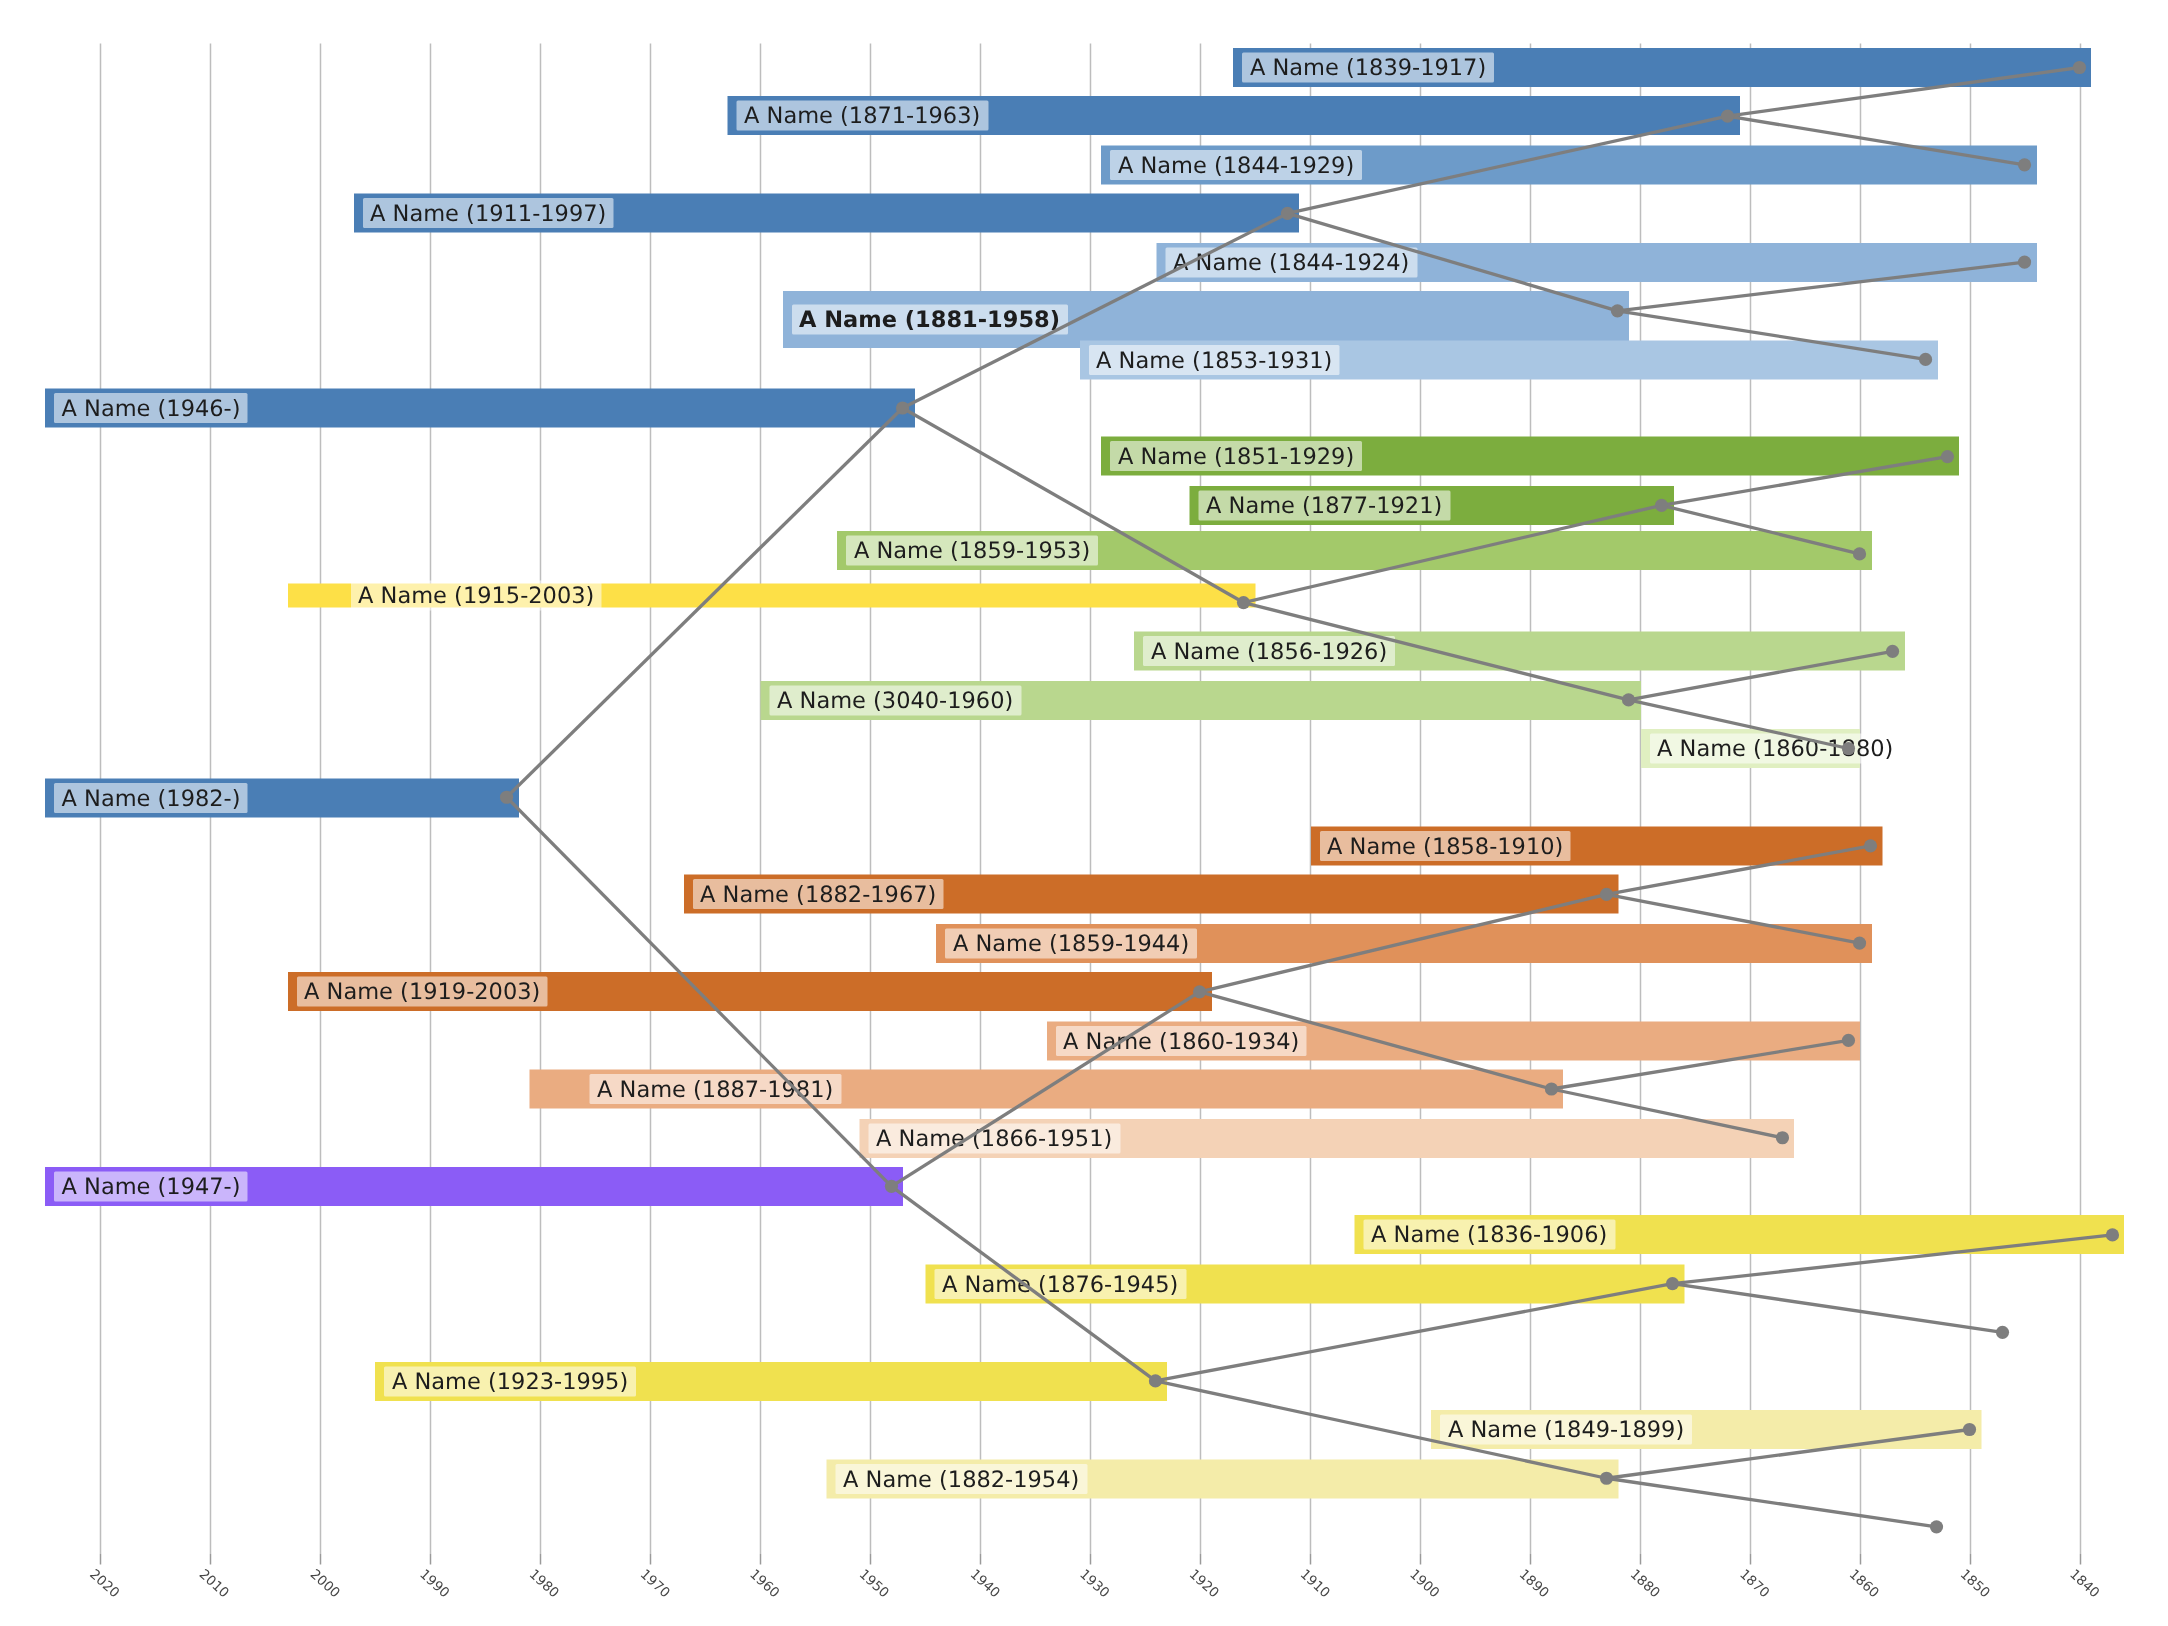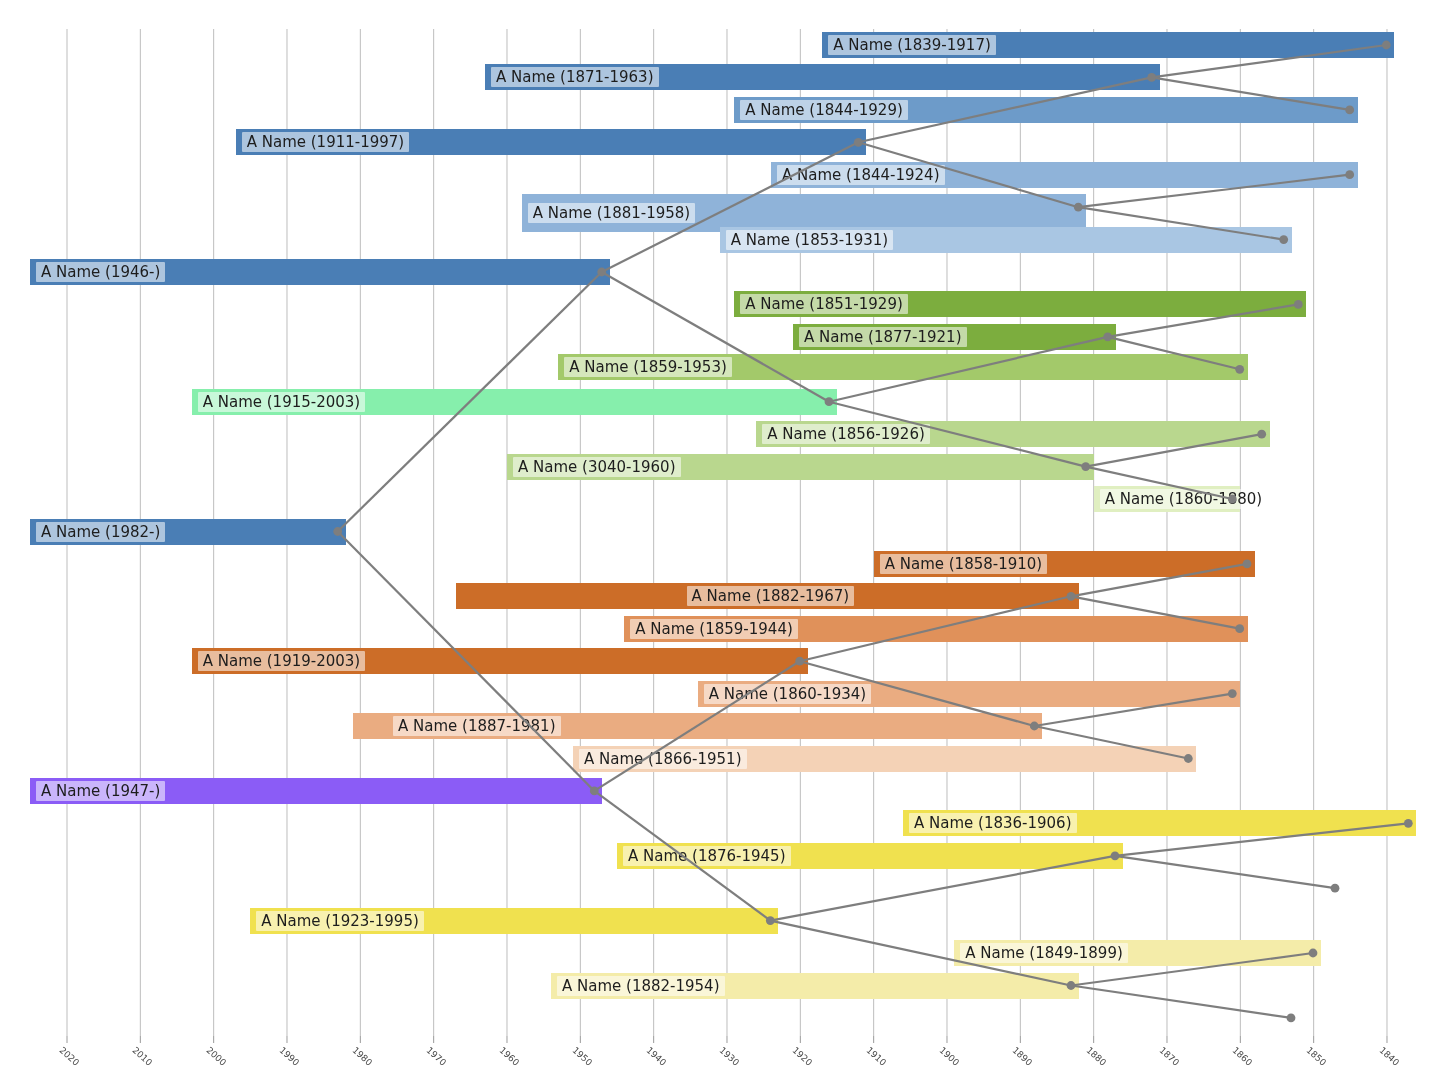--- a/index.html
+++ b/index.html
@@ -78,57 +78,57 @@
       </div>
       <div class="bar" style="left: 734.3px; top: 96.9px; width: 623.3px; height: 26px; background: rgb(109, 155, 201);">
         <span class="bar-label">A Name (1844-1929)</span>
       </div>
       <div class="bar" style="left: 235.7px; top: 129.3px; width: 630.7px; height: 26px; background: rgb(74, 126, 181);">
         <span class="bar-label">A Name (1911-1997)</span>
       </div>
       <div class="bar" style="left: 771px; top: 161.7px; width: 586.7px; height: 26px; background: rgb(143, 179, 217);">
         <span class="bar-label">A Name (1844-1924)</span>
       </div>
-      <div class="bar" style="left: 521.7px; top: 194.2px; width: 564.7px; height: 38px; background: rgb(143, 179, 217);">
+      <div class="bar" style="left: 521.7px; top: 194.2px; width: 564.7px; height: 38px; background: rgb(143, 179, 217); font-weight: bold;">
         <span class="bar-label">A Name (1881-1958)</span>
       </div>
       <div class="bar" style="left: 719.7px; top: 226.6px; width: 572px; height: 26px; background: rgb(169, 198, 227);">
         <span class="bar-label">A Name (1853-1931)</span>
       </div>
       <div class="bar" style="left: 30px; top: 259px; width: 579.7px; height: 26px; background: rgb(74, 126, 181);">
         <span class="bar-label">A Name (1946-)</span>
       </div>
       <div class="bar" style="left: 734.3px; top: 291.4px; width: 572px; height: 26px; background: rgb(124, 173, 62);">
         <span class="bar-label">A Name (1851-1929)</span>
       </div>
       <div class="bar" style="left: 793px; top: 323.9px; width: 322.7px; height: 26px; background: rgb(124, 173, 62);">
         <span class="bar-label">A Name (1877-1921)</span>
       </div>
       <div class="bar" style="left: 558.3px; top: 354px; width: 689.3px; height: 26px; background: rgb(163, 201, 106);">
         <span class="bar-label">A Name (1859-1953)</span>
       </div>
-      <div class="bar" style="left: 191.7px; top: 388.7px; width: 645.3px; height: 26px; background: #86efac;">
+      <div class="bar" style="left: 191.7px; top: 388.7px; width: 645.3px; height: 16px; background: #fde047; padding-left: 36px;">
         <span class="bar-label">A Name (1915-2003)</span>
       </div>
       <div class="bar" style="left: 756.3px; top: 421.2px; width: 513.3px; height: 26px; background: rgb(185, 215, 142);">
         <span class="bar-label">A Name (1856-1926)</span>
       </div>
       <div class="bar" style="left: 507px; top: 453.6px; width: 586.7px; height: 26px; background: rgb(185, 215, 142);">
         <span class="bar-label">A Name (3040-1960)</span>
       </div>
       <div class="bar" style="left: 1093.7px; top: 486px; width: 146.7px; height: 26px; background: rgb(224, 239, 193);">
         <span class="bar-label">A Name (1860-1880)</span>
       </div>
       <div class="bar" style="left: 30px; top: 518.5px; width: 315.7px; height: 26px; background: rgb(74, 126, 181);">
         <span class="bar-label">A Name (1982-)</span>
       </div>
       <div class="bar" style="left: 873.7px; top: 550.9px; width: 381.3px; height: 26px; background: rgb(204, 109, 40);">
         <span class="bar-label">A Name (1858-1910)</span>
       </div>
-      <div class="bar" style="left: 455.7px; top: 583.3px; width: 623.3px; height: 26px; background: rgb(204, 109, 40); justify-content: center;">
+      <div class="bar" style="left: 455.7px; top: 583.3px; width: 623.3px; height: 26px; background: rgb(204, 109, 40);">
         <span class="bar-label">A Name (1882-1967)</span>
       </div>
       <div class="bar" style="left: 624.3px; top: 615.7px; width: 623.3px; height: 26px; background: rgb(224, 145, 90);">
         <span class="bar-label">A Name (1859-1944)</span>
       </div>
       <div class="bar" style="left: 191.7px; top: 648.2px; width: 616px; height: 26px; background: rgb(204, 109, 40);">
         <span class="bar-label">A Name (1919-2003)</span>
       </div>
       <div class="bar" style="left: 697.7px; top: 680.6px; width: 542.7px; height: 26px; background: rgb(234, 172, 129);">
         <span class="bar-label">A Name (1860-1934)</span>

